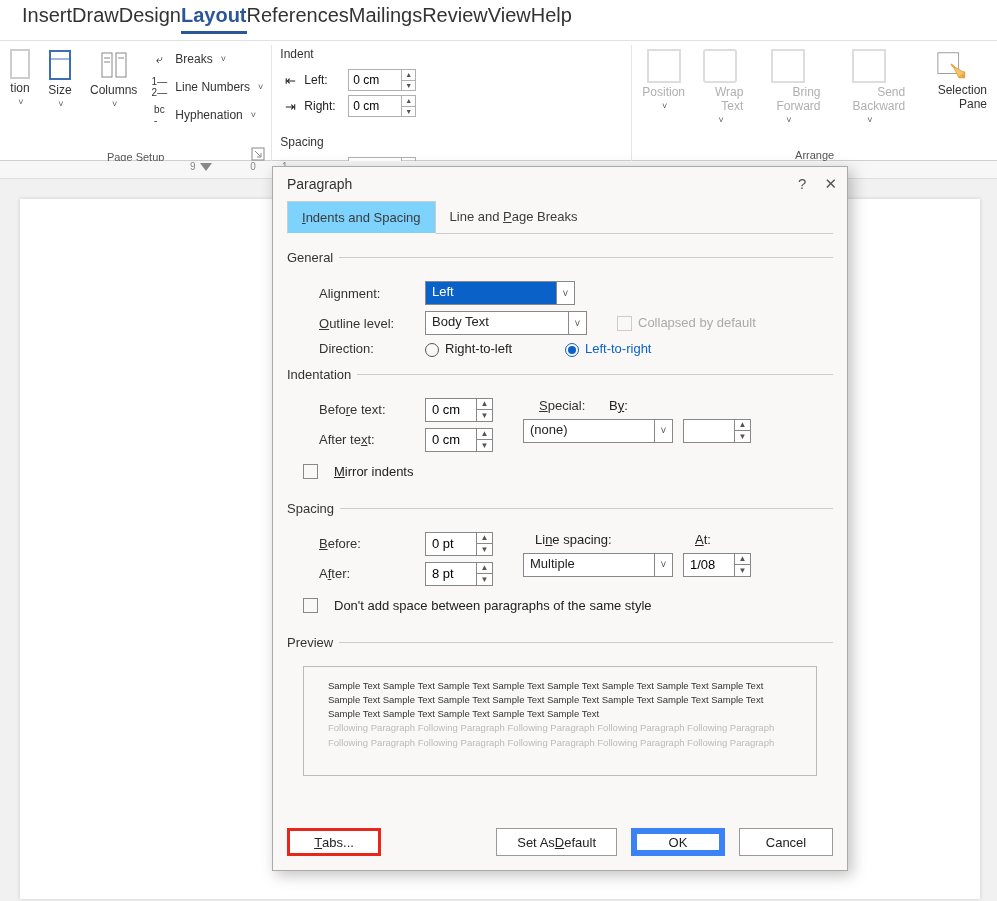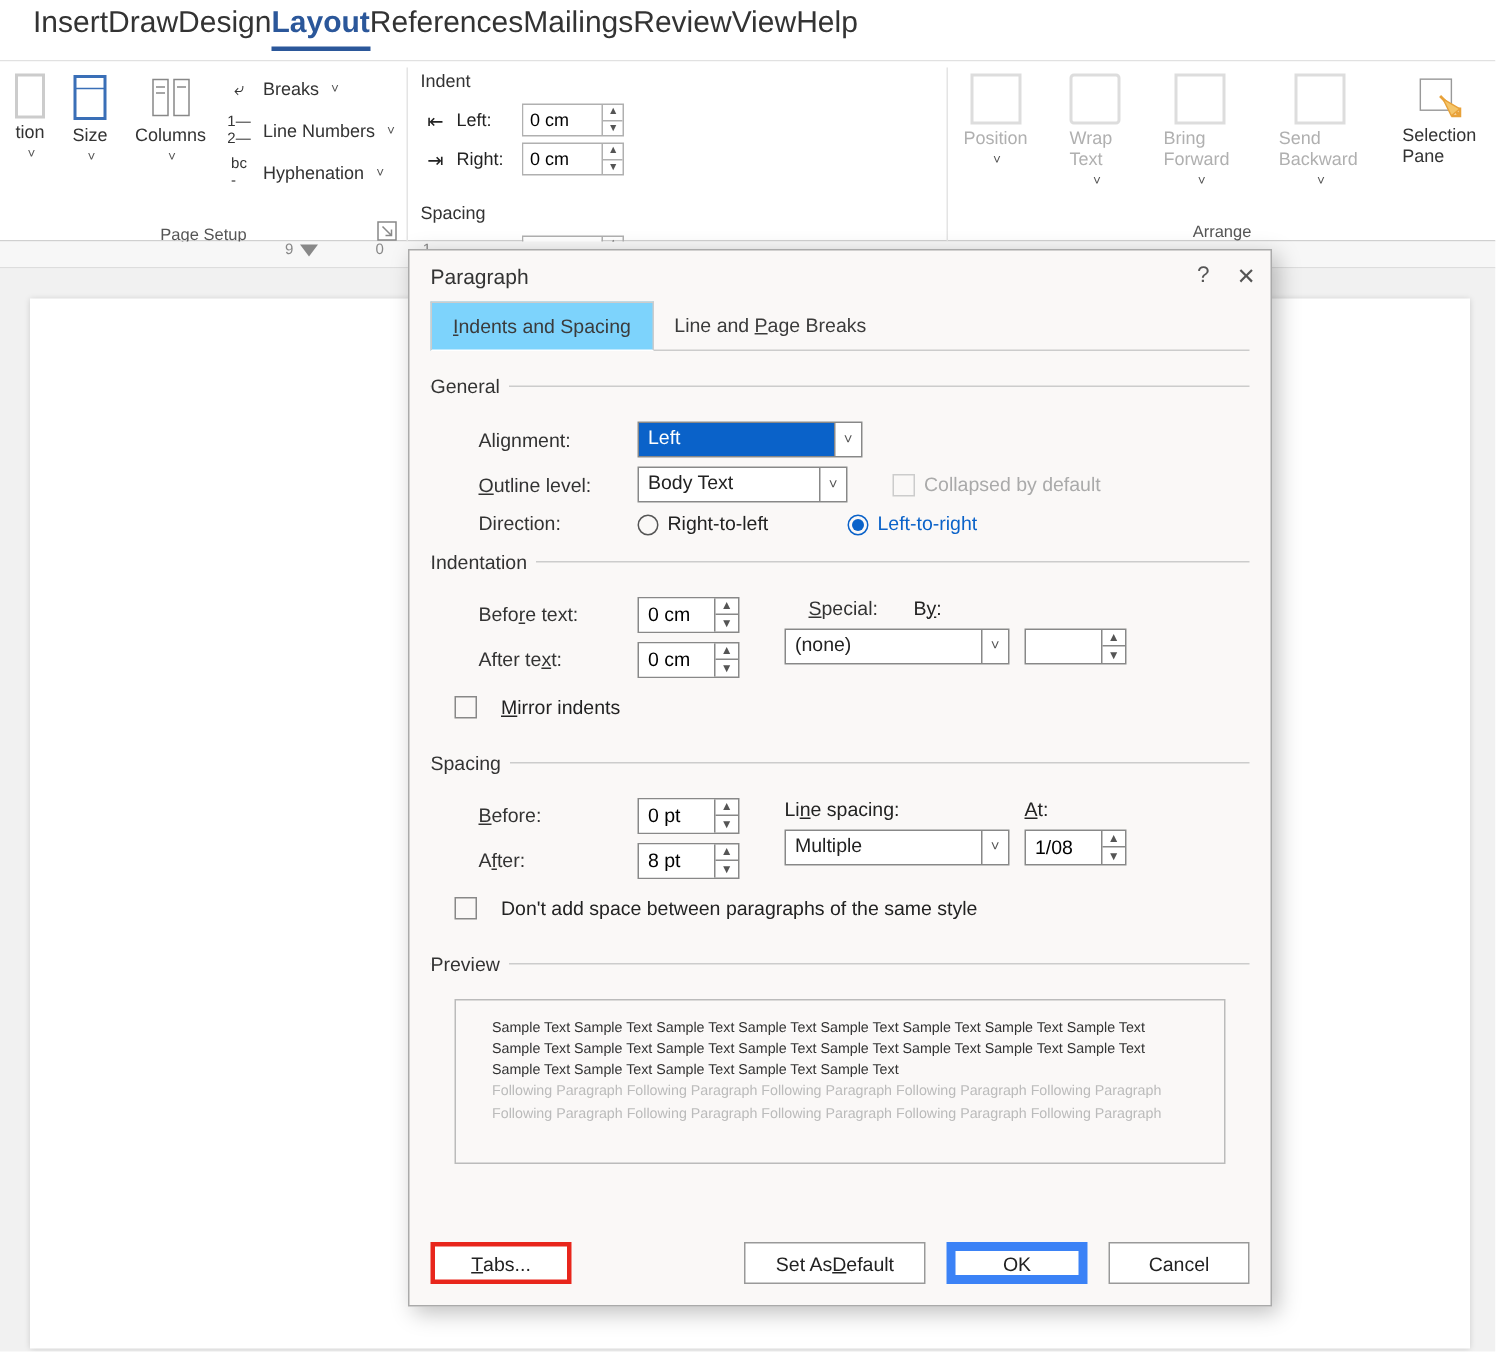--- a/index.html
+++ b/index.html
@@ -198,21 +198,21 @@
       </div>
     </div>
     <div class="rgroup-label">Paragraph</div>
     <div class="corner"><svg viewBox="0 0 14 14">
           <rect x="1" y="1" width="12" height="12" fill="none" stroke="#888"></rect>
           <path d="M4 4 L10 10 M10 6 V10 H6" stroke="#888" fill="none"></path>
         </svg></div>
   </div>
 
   <div class="rgroup" style="flex:1">
-    <div class="rgroup-body" style="gap:24px;">
+    <div class="rgroup-body" style="gap:8px;text-align:right;">
       <div class="bigbtn dis">
           <span class="icon-box gray"></span>
           <span>Position</span>
           <span class="chev">˅</span>
         </div>
       <div class="bigbtn dis">
           <span class="icon-box gray" style="border-radius:3px;"></span>
           <span>Wrap Text</span>
           <span class="chev">˅</span>
         </div>
@@ -263,21 +263,21 @@
       <legend>General</legend>
       <div class="form-row">
         <span class="label">Ali<span class="u">g</span>nment:</span>
         <span class="combo highlight" style="width:150px">
             <span class="sel">Left</span>
             <span class="dd">˅</span>
           </span>
       </div>
       <div class="form-row">
         <span class="label"><span class="u">O</span>utline level:</span>
-        <span class="combo" style="width:140px">
+        <span class="combo" style="width:162px">
             <span class="sel">Body Text</span>
             <span class="dd">˅</span>
           </span>
         <span style="margin-left:20px;color:#aaa"><span class="checkbox" style="border-color:#ccc"></span><span>Collapsed by default</span></span>
       </div>
       <div class="form-row">
         <span class="label">Direction:</span>
         <span style="width:130px"><span class="radio"></span><span>Right-to-left</span></span>
         <span><span class="radio checked"></span><span style="color:#0a62c9">Left-to-right</span></span>
       </div>
@@ -353,21 +353,21 @@
               <span class="dspin">
                 <input value="8 pt" style="">
                 <span class="sp">
                   <div>▲</div>
                   <div>▼</div>
                 </span>
               </span>
             </div>
         </div>
         <div>
-          <div class="form-row" style="margin-left:0">
+          <div class="form-row" style="margin-left:12px">
               <span style="width:150px">Li<span class="u">n</span>e spacing:</span>
               <span><span class="u">A</span>t:</span>
             </div>
           <div class="form-row" style="margin-left:0">
             <span class="combo" style="width:150px">
                 <span class="sel">Multiple</span>
                 <span class="dd">˅</span>
               </span>
             <span class="dspin">
                 <input value="1/08" style="">

